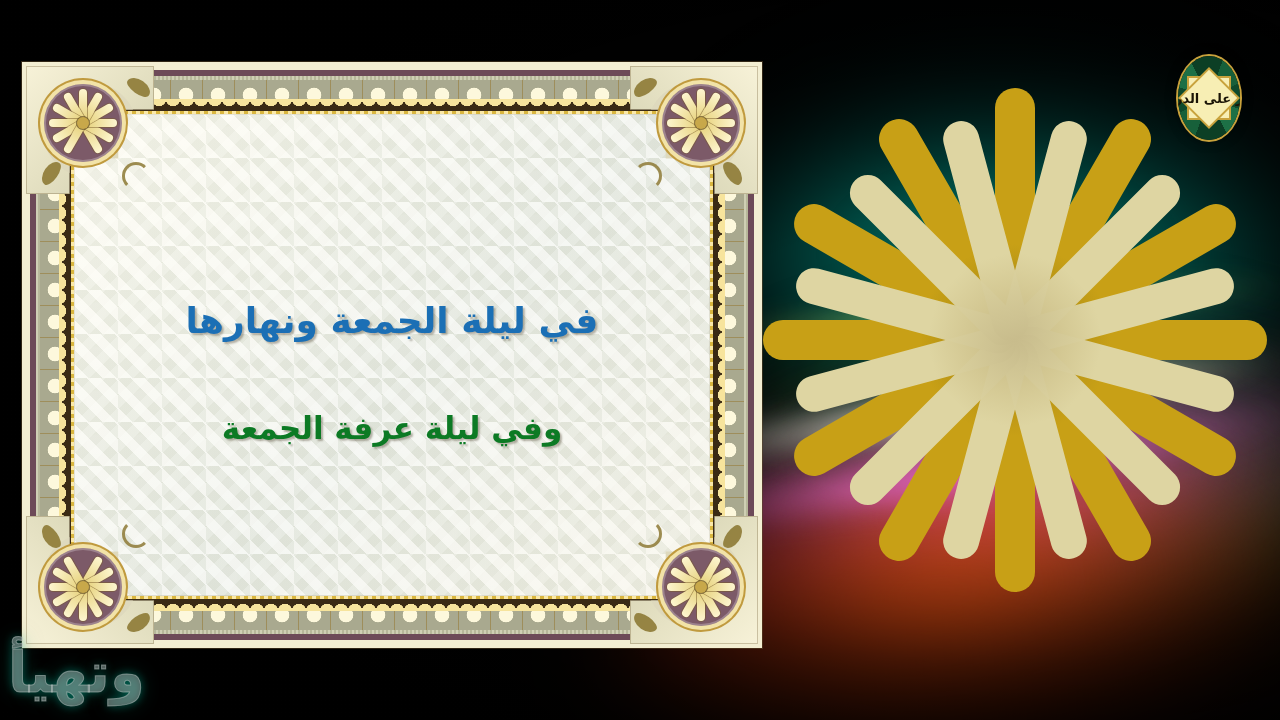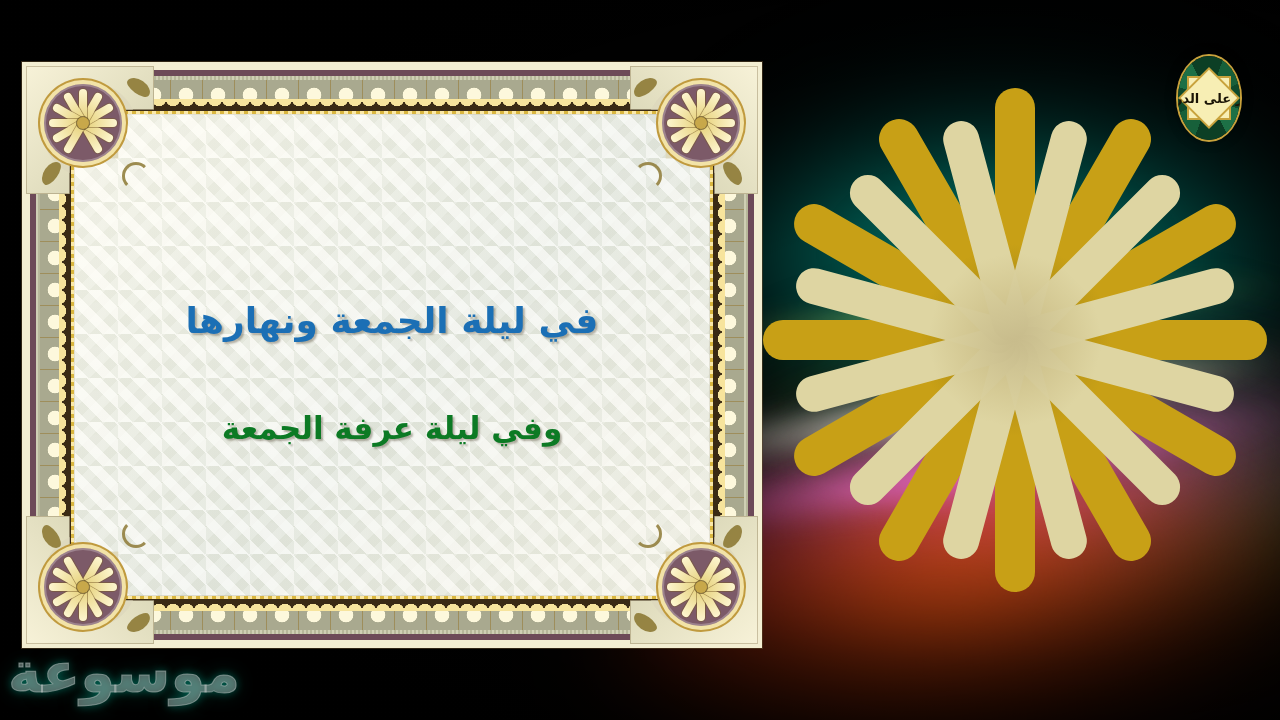--- a/index.html
+++ b/index.html
@@ -397,15 +397,15 @@
         </div>
     </div>
   </div>
 
   <div id="logo">
     <div class="star2"></div>
     <div class="star"></div>
     <div class="callig">نور على الدرب</div>
   </div>
 
-  <div id="watermark">موسوعة</div>
+  <div id="watermark">وتهيأ</div>
 
 </div>
 
 </body></html>

